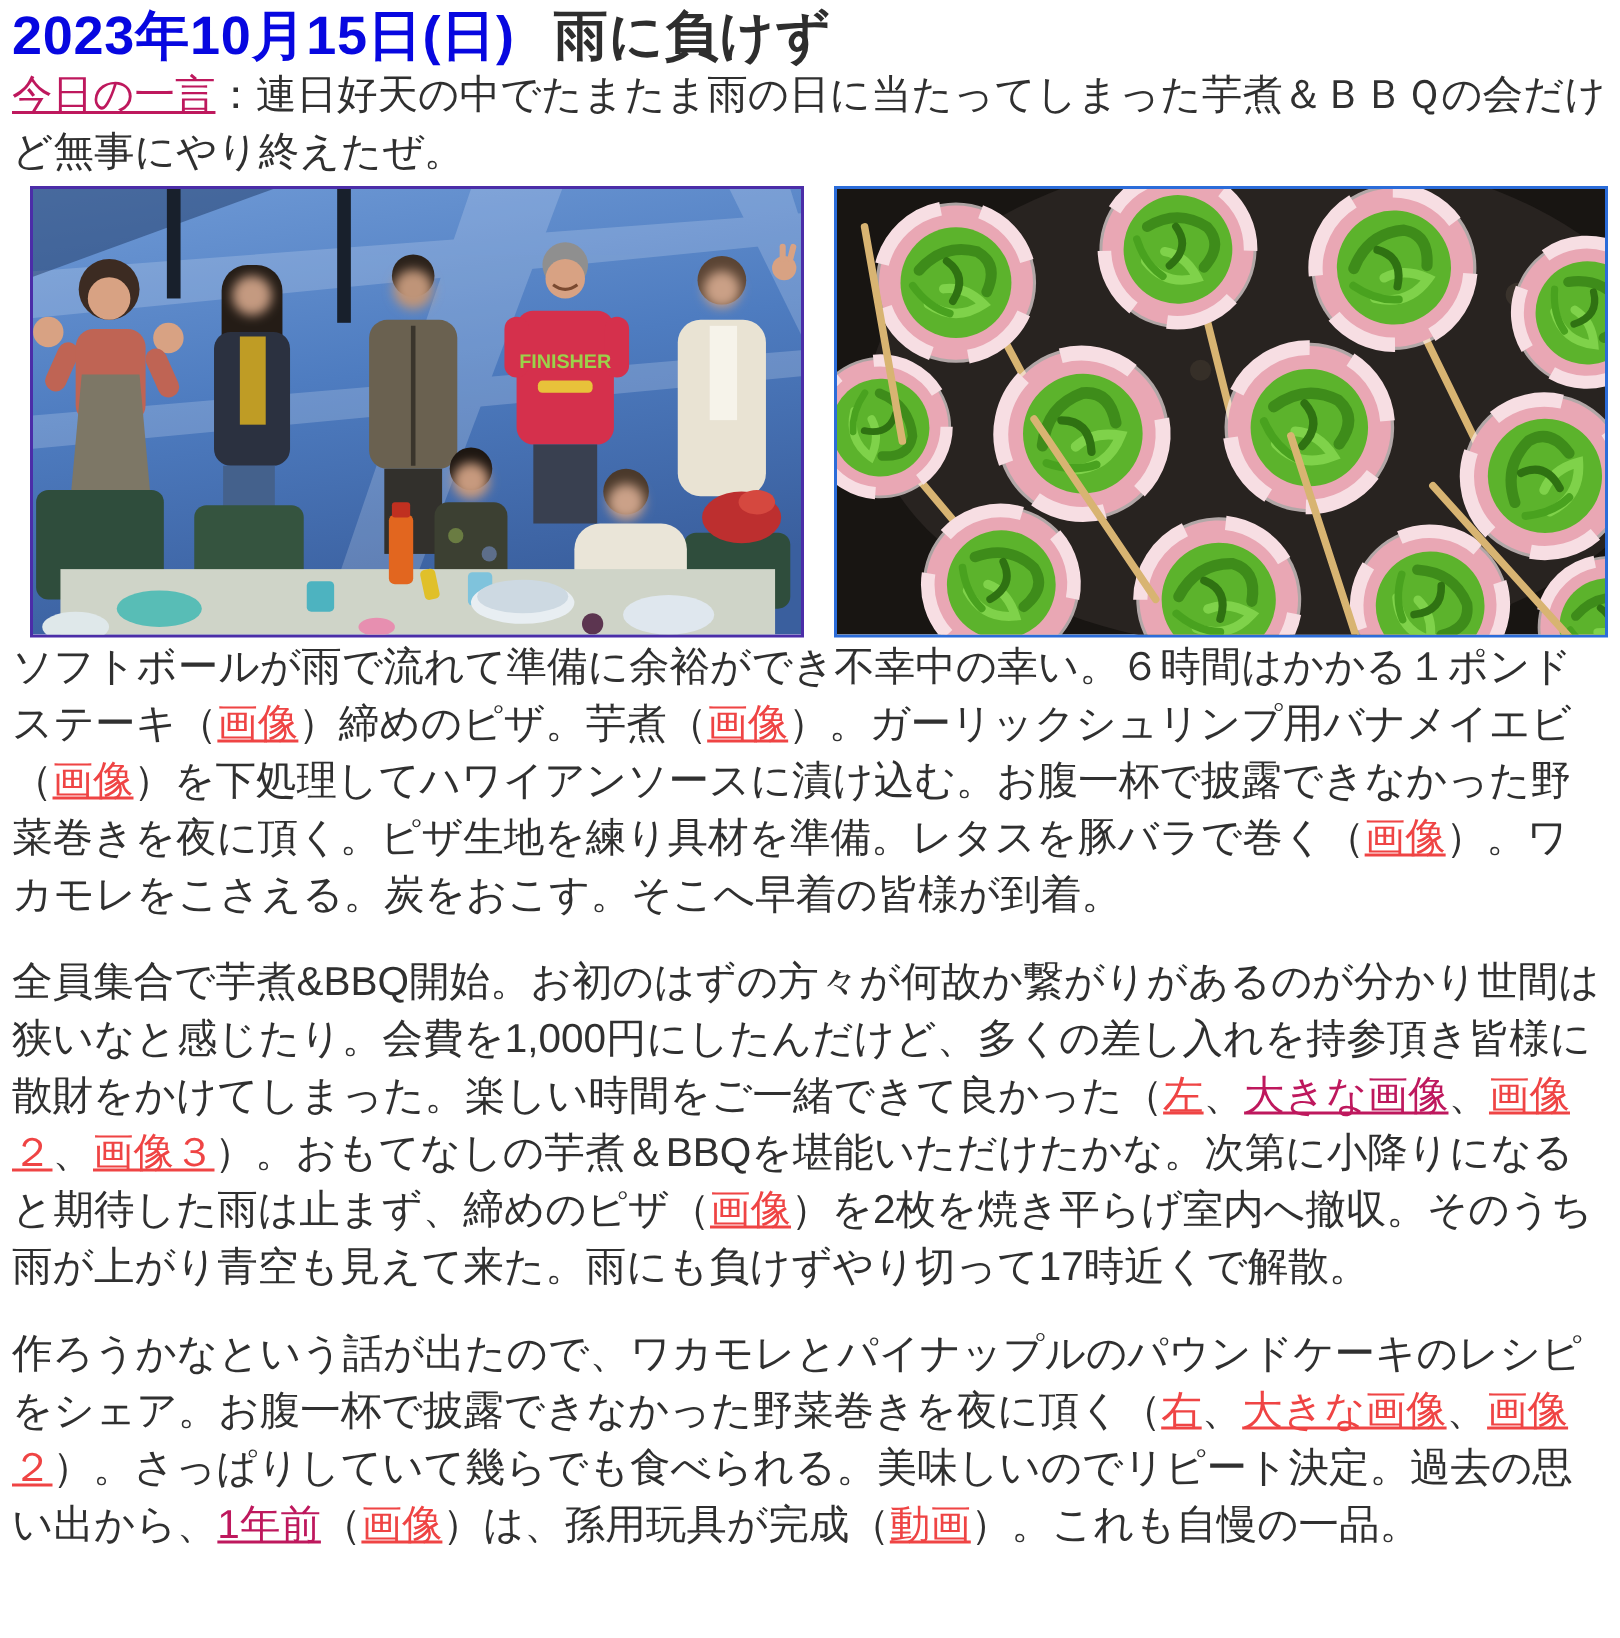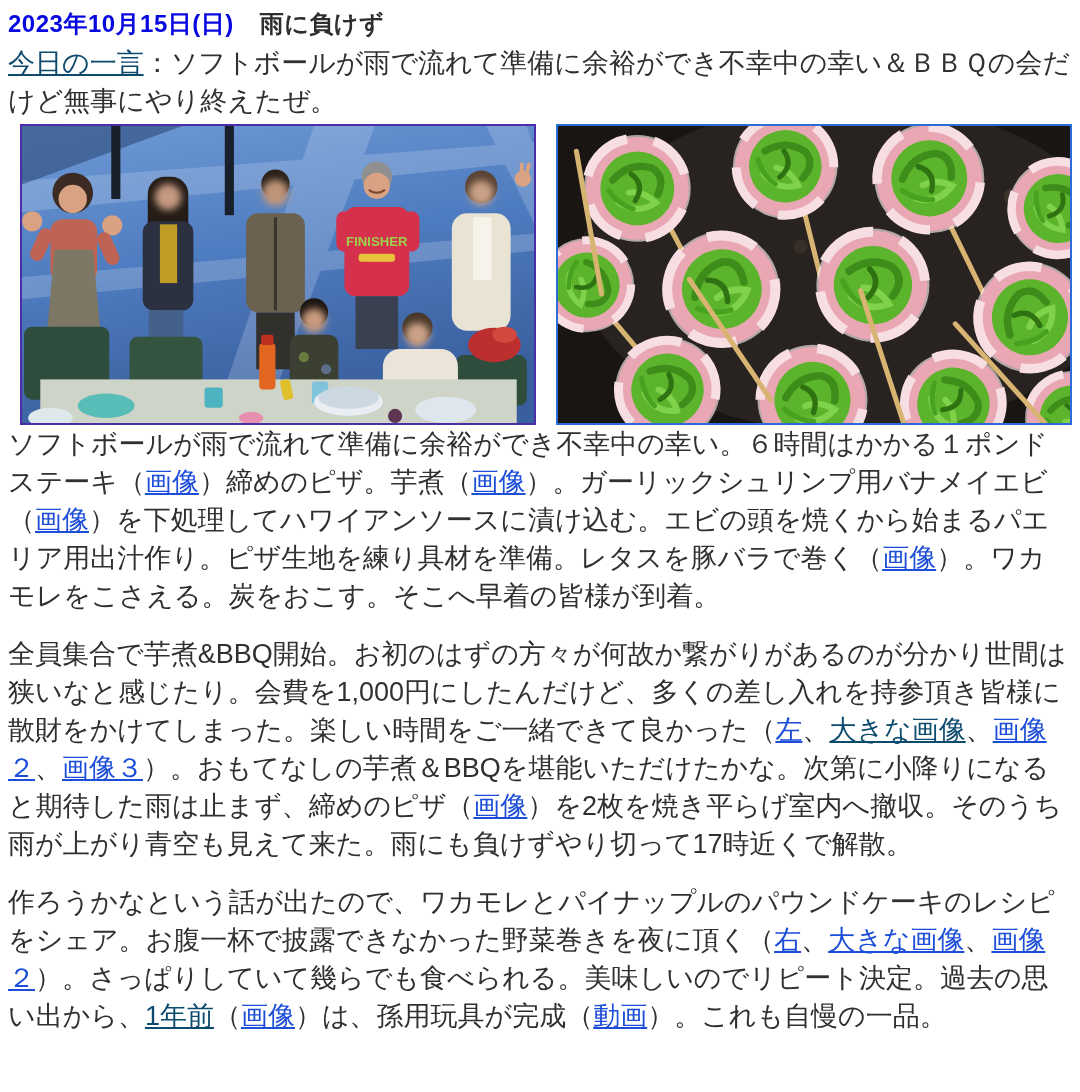--- a/index.html
+++ b/index.html
@@ -6,46 +6,46 @@
   body{
     width:1064px;
     padding:6px 8px 0;
     color:#303030;
     font-family:"Liberation Sans","DejaVu Sans",sans-serif;
     font-size:27px;
     line-height:38px;
   }
   .entry-header{
     margin:0 0 2px;
-    font-size:24px;
+    font-size:36px;
     line-height:36px;
     font-weight:bold;
     letter-spacing:0.5px;
   }
   .entry-header .date{color:#0707e0;}
   .entry-header .title{color:#2e2e2e;margin-left:26px;}
   .para{margin:0;}
   .spaced{margin-top:20px;}
   a{text-decoration:underline;cursor:pointer;}
-  a.link{color:#1d4ed8;}
-  a.vlink{color:#0c4a6e;}
+  a.link{color:#ef4444;}
+  a.vlink{color:#be185d;}
   .photos{display:flex;gap:8px;margin-top:4px;}
   .photo-link{flex:1;display:block;height:297px;box-sizing:content-box;line-height:0;margin-left:12px;}
   .photo-left{border:2px solid #4b2da8;}
   .photo-right{border:2px solid #2b6cd9;}
   .photo-link svg{display:block;width:100%;height:100%;}
 </style>
 </head>
 <body>
 
 <main>
 
   <h1 class="entry-header"><span class="date">2023年10月15日(日)</span><span class="title">雨に負けず</span></h1>
 
-  <p class="para"><a class="vlink" href="#">今日の一言</a><span>：ソフトボールが雨で流れて準備に余裕ができ不幸中の幸い＆ＢＢＱの会だけど無事にやり終えたぜ。</span></p>
+  <p class="para"><a class="vlink" href="#">今日の一言</a><span>：連日好天の中でたまたま雨の日に当たってしまった芋煮＆ＢＢＱの会だけど無事にやり終えたぜ。</span></p>
 
   <div class="photos">
 
     <a class="photo-link photo-left">
       <svg viewBox="0 0 529 293" preserveAspectRatio="xMidYMid slice" xmlns="http://www.w3.org/2000/svg">
         <defs>
           <linearGradient id="tarp" x1="0" y1="0" x2="0.3" y2="1">
             <stop offset="0" stop-color="#6f9ad6"></stop>
             <stop offset="0.5" stop-color="#4e7cc0"></stop>
             <stop offset="1" stop-color="#3a5f9e"></stop>
@@ -199,19 +199,19 @@
 
         <use href="#skw" transform="translate(180,212) rotate(56)"></use>
         <use href="#skw" transform="translate(332,232) rotate(72)"></use>
         <use href="#skw" transform="translate(452,250) rotate(48)"></use>
         <use href="#skw" transform="translate(40,96) rotate(80)"></use>
       </svg>
     </a>
 
   </div>
 
-  <p class="para"><span>ソフトボールが雨で流れて準備に余裕ができ不幸中の幸い。６時間はかかる１ポンドステーキ（</span><a class="link" href="#">画像</a><span>）締めのピザ。芋煮（</span><a class="link" href="#">画像</a><span>）。ガーリックシュリンプ用バナメイエビ（</span><a class="link" href="#">画像</a><span>）を下処理してハワイアンソースに漬け込む。エビの頭を焼くから始まるパエリア用出汁作り。ピザ生地を練り具材を準備。レタスを豚バラで巻く（</span><a class="link" href="#">画像</a><span>）。ワカモレをこさえる。炭をおこす。そこへ早着の皆様が到着。</span></p>
+  <p class="para"><span>ソフトボールが雨で流れて準備に余裕ができ不幸中の幸い。６時間はかかる１ポンドステーキ（</span><a class="link" href="#">画像</a><span>）締めのピザ。芋煮（</span><a class="link" href="#">画像</a><span>）。ガーリックシュリンプ用バナメイエビ（</span><a class="link" href="#">画像</a><span>）を下処理してハワイアンソースに漬け込む。お腹一杯で披露できなかった野菜巻きを夜に頂く。ピザ生地を練り具材を準備。レタスを豚バラで巻く（</span><a class="link" href="#">画像</a><span>）。ワカモレをこさえる。炭をおこす。そこへ早着の皆様が到着。</span></p>
 
   <p class="para spaced"><span>全員集合で芋煮&amp;BBQ開始。お初のはずの方々が何故か繋がりがあるのが分かり世間は狭いなと感じたり。会費を1,000円にしたんだけど、多くの差し入れを持参頂き皆様に散財をかけてしまった。楽しい時間をご一緒できて良かった（</span><a class="link" href="#">左</a><span>、</span><a class="vlink" href="#">大きな画像</a><span>、</span><a class="link" href="#">画像２</a><span>、</span><a class="link" href="#">画像３</a><span>）。おもてなしの芋煮＆BBQを堪能いただけたかな。次第に小降りになると期待した雨は止まず、締めのピザ（</span><a class="link" href="#">画像</a><span>）を2枚を焼き平らげ室内へ撤収。そのうち雨が上がり青空も見えて来た。雨にも負けずやり切って17時近くで解散。</span></p>
 
   <p class="para spaced"><span>作ろうかなという話が出たので、ワカモレとパイナップルのパウンドケーキのレシピをシェア。お腹一杯で披露できなかった野菜巻きを夜に頂く（</span><a class="link" href="#">右</a><span>、</span><a class="link" href="#">大きな画像</a><span>、</span><a class="link" href="#">画像２</a><span>）。さっぱりしていて幾らでも食べられる。美味しいのでリピート決定。過去の思い出から、</span><a class="vlink" href="#">1年前</a><span>（</span><a class="link" href="#">画像</a><span>）は、孫用玩具が完成（</span><a class="link" href="#">動画</a><span>）。これも自慢の一品。</span></p>
 
 </main>
 
 </body></html>

